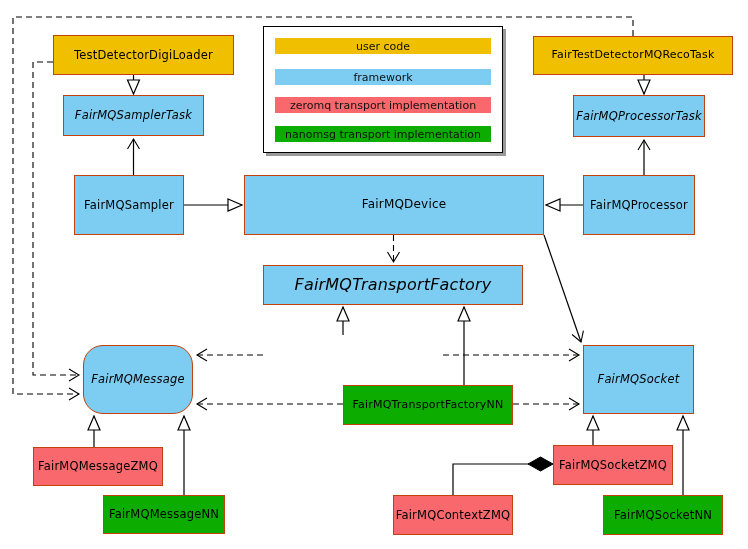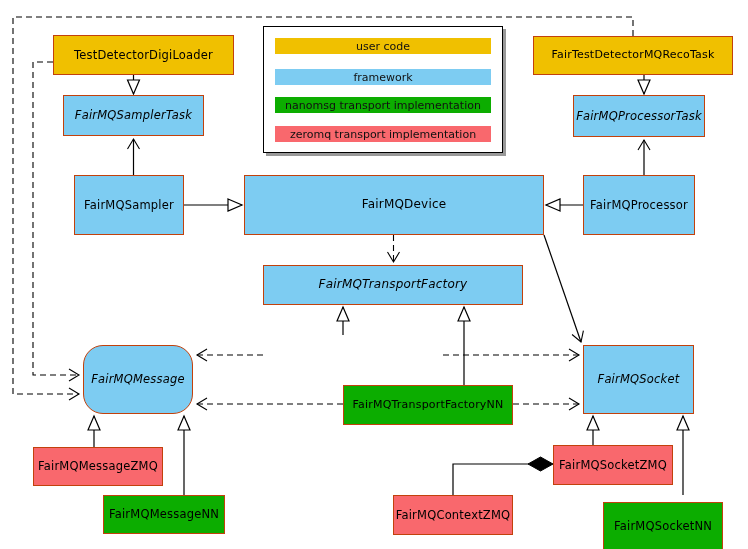--- a/index.html
+++ b/index.html
@@ -31,30 +31,30 @@
   .cat-nanomsg{background:var(--c-nanomsg,#0cad00);}
 
   
   #n-digiloader   {left:53px;  top:35px;  width:181px; height:40px;}
   #n-recotask     {left:533px; top:36px;  width:200px; height:39px; font-size:11px;}
   #n-samplertask  {left:63px;  top:95px;  width:141px; height:41px;}
   #n-processortask{left:573px; top:95px;  width:132px; height:42px;}
   #n-sampler      {left:74px;  top:175px; width:110px; height:60px;}
   #n-device       {left:244px; top:175px; width:300px; height:60px; font-size:12px;padding-left:22px;}
   #n-processor    {left:583px; top:175px; width:112px; height:60px;}
-  #n-factory      {left:263px; top:265px; width:260px; height:40px; font-size:12px;}
+  #n-factory      {left:263px; top:265px; width:260px; height:40px; font-size:16px;}
   #n-factoryzmq   {left:263px; top:335px; width:180px; height:40px; font-size:11px;}
   #n-factorynn    {left:343px; top:385px; width:170px; height:40px; font-size:11px;}
   #n-message      {left:83px;  top:345px; width:110px; height:69px;border-radius:20px;}
   #n-socket       {left:583px; top:345px; width:111px; height:69px;}
   #n-messagezmq   {left:33px;  top:447px; width:130px; height:39px;}
   #n-messagenn    {left:103px; top:495px; width:122px; height:39px;}
   #n-contextzmq   {left:393px; top:495px; width:120px; height:40px;}
   #n-socketzmq    {left:553px; top:445px; width:120px; height:40px;}
-  #n-socketnn     {left:603px; top:495px; width:120px; height:48px;margin-top:7px;}
+  #n-socketnn     {left:603px; top:495px; width:120px; height:40px;}
 
   
   #legend{
     position:absolute;left:263px;top:26px;width:240px;height:127px;
     box-sizing:border-box;
     background:#fff;border:1.5px solid #000;
     box-shadow:3px 3px 0 #999;
   }
   .legend-bar{
     position:absolute;left:11px;width:216px;height:16px;
@@ -108,25 +108,25 @@
     <polygon points="528,464 540.5,457 553,464 540.5,471" fill="#000" stroke="#000"></polygon>
   </svg>
 
   <div id="legend">
     <div class="legend-bar cat-user-code">
       <span>user code</span>
     </div>
     <div class="legend-bar cat-framework">
       <span>framework</span>
     </div>
+    <div class="legend-bar cat-zeromq">
+      <span>zeromq transport implementation</span>
+    </div>
     <div class="legend-bar cat-nanomsg">
       <span>nanomsg transport implementation</span>
-    </div>
-    <div class="legend-bar cat-zeromq">
-      <span>zeromq transport implementation</span>
     </div>
   </div>
 
   <div id="n-digiloader" class="node cat-user-code">TestDetectorDigiLoader</div>
   <div id="n-recotask" class="node cat-user-code">FairTestDetectorMQRecoTask</div>
   <div id="n-samplertask" class="node cat-framework abstract">FairMQSamplerTask</div>
   <div id="n-processortask" class="node cat-framework abstract">FairMQProcessorTask</div>
   <div id="n-sampler" class="node cat-framework">FairMQSampler</div>
   <div id="n-device" class="node cat-framework">FairMQDevice</div>
   <div id="n-processor" class="node cat-framework">FairMQProcessor</div>

